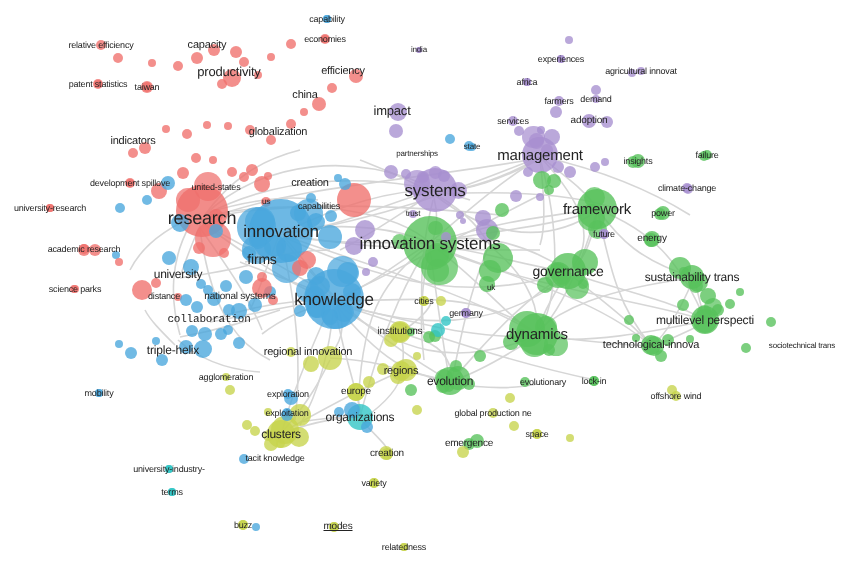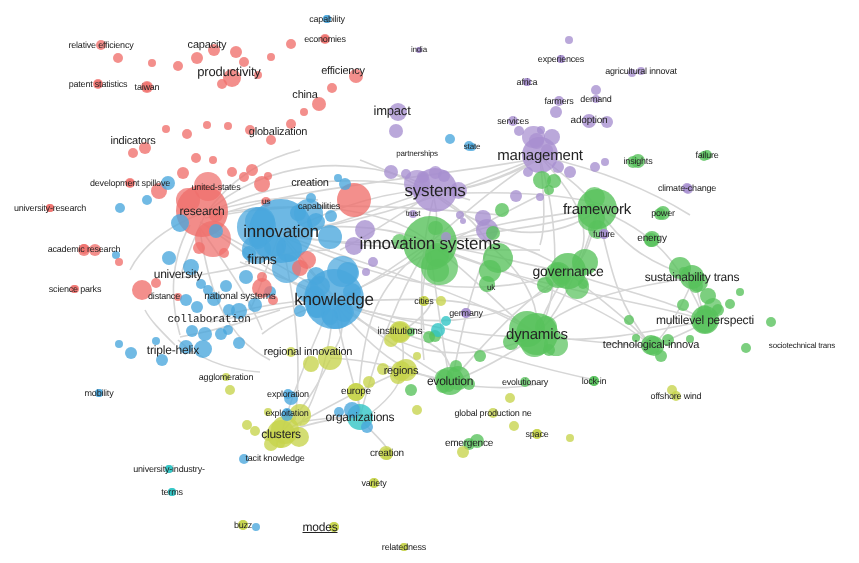--- a/index.html
+++ b/index.html
@@ -514,21 +514,21 @@
       <span class="label" style="left: 540px; top: 155px; font-size: 15px;">management</span>
       <span class="label" style="left: 638px; top: 161px; font-size: 9px;">insights</span>
       <span class="label" style="left: 707px; top: 155px; font-size: 9px;">failure</span>
       <span class="label" style="left: 130px; top: 183px; font-size: 9px;">development spillove</span>
       <span class="label" style="left: 216px; top: 187px; font-size: 9px;">united-states</span>
       <span class="label" style="left: 310px; top: 183px; font-size: 11px;">creation</span>
       <span class="label" style="left: 435px; top: 190px; font-size: 17px;">systems</span>
       <span class="label" style="left: 687px; top: 188px; font-size: 9px;">climate-change</span>
       <span class="label" style="left: 597px; top: 209px; font-size: 15px;">framework</span>
       <span class="label" style="left: 50px; top: 208px; font-size: 9px;">university-research</span>
-      <span class="label" style="left: 202px; top: 211px; font-size: 12px;">research</span>
+      <span class="label" style="left: 202px; top: 218px; font-size: 18px;">research</span>
       <span class="label" style="left: 266px; top: 202px; font-size: 8px;">us</span>
       <span class="label" style="left: 319px; top: 206px; font-size: 9px;">capabilities</span>
       <span class="label" style="left: 413px; top: 214px; font-size: 8px;">trust</span>
       <span class="label" style="left: 663px; top: 213px; font-size: 9px;">power</span>
       <span class="label" style="left: 281px; top: 231px; font-size: 17px;">innovation</span>
       <span class="label" style="left: 430px; top: 243px; font-size: 17px;">innovation systems</span>
       <span class="label" style="left: 604px; top: 234px; font-size: 9px;">future</span>
       <span class="label" style="left: 652px; top: 239px; font-size: 10px;">energy</span>
       <span class="label" style="left: 84px; top: 249px; font-size: 9px;">academic research</span>
       <span class="label" style="left: 262px; top: 259px; font-size: 14px;">firms</span>
@@ -546,35 +546,35 @@
       <span class="label" style="left: 209px; top: 320px; font-size: 11px; font-family: Liberation Mono, monospace;">collaboration</span>
       <span class="label" style="left: 400px; top: 332px; font-size: 10px;">institutions</span>
       <span class="label" style="left: 537px; top: 334px; font-size: 15px;">dynamics</span>
       <span class="label" style="left: 173px; top: 350px; font-size: 12px;">triple-helix</span>
       <span class="label" style="left: 308px; top: 352px; font-size: 11px;">regional innovation</span>
       <span class="label" style="left: 651px; top: 345px; font-size: 11px;">technological-innova</span>
       <span class="label" style="left: 802px; top: 346px; font-size: 8px;">sociotechnical trans</span>
       <span class="label" style="left: 226px; top: 377px; font-size: 9px;">agglomeration</span>
       <span class="label" style="left: 401px; top: 371px; font-size: 11px;">regions</span>
       <span class="label" style="left: 450px; top: 381px; font-size: 12px;">evolution</span>
-      <span class="label" style="left: 525px; top: 382px; font-size: 9px; text-align: center;">evolutionary</span>
+      <span class="label" style="left: 543px; top: 382px; font-size: 9px; text-align: center;">evolutionary</span>
       <span class="label" style="left: 594px; top: 381px; font-size: 9px;">lock-in</span>
       <span class="label" style="left: 676px; top: 396px; font-size: 9px;">offshore wind</span>
       <span class="label" style="left: 99px; top: 393px; font-size: 9px;">mobility</span>
       <span class="label" style="left: 288px; top: 394px; font-size: 9px;">exploration</span>
       <span class="label" style="left: 356px; top: 392px; font-size: 10px;">europe</span>
       <span class="label" style="left: 287px; top: 413px; font-size: 9px;">exploitation</span>
       <span class="label" style="left: 360px; top: 417px; font-size: 12px;">organizations</span>
       <span class="label" style="left: 493px; top: 413px; font-size: 9px;">global production ne</span>
       <span class="label" style="left: 281px; top: 434px; font-size: 12px;">clusters</span>
       <span class="label" style="left: 387px; top: 454px; font-size: 10px;">creation</span>
       <span class="label" style="left: 469px; top: 444px; font-size: 10px;">emergence</span>
       <span class="label" style="left: 537px; top: 434px; font-size: 9px;">space</span>
       <span class="label" style="left: 275px; top: 458px; font-size: 9px;">tacit knowledge</span>
       <span class="label" style="left: 169px; top: 469px; font-size: 9px;">university-industry-</span>
       <span class="label" style="left: 374px; top: 483px; font-size: 9px;">variety</span>
       <span class="label" style="left: 172px; top: 492px; font-size: 9px;">terms</span>
       <span class="label" style="left: 243px; top: 525px; font-size: 9px;">buzz</span>
-      <span class="label" style="left: 320px; top: 527px; font-size: 12px; text-decoration: underline;">modes</span>
+      <span class="label" style="left: 338px; top: 527px; font-size: 10px; text-decoration: underline;">modes</span>
       <span class="label" style="left: 404px; top: 547px; font-size: 9px;">relatedness</span>
     </div>
 
 </div>
 
 </body></html>

